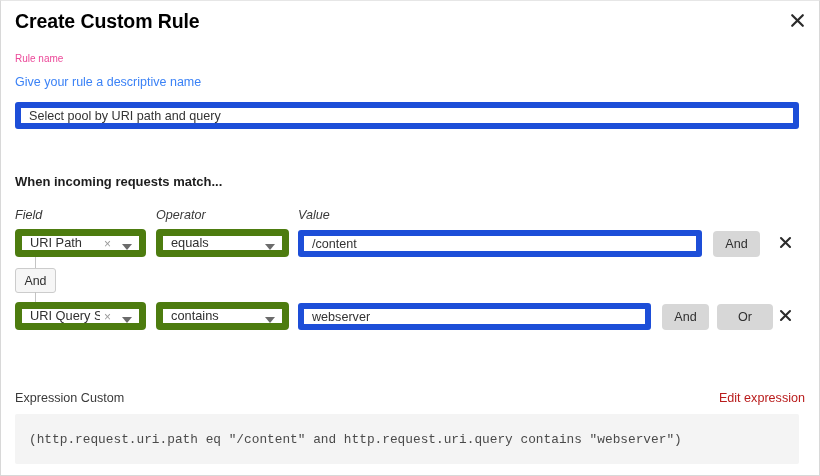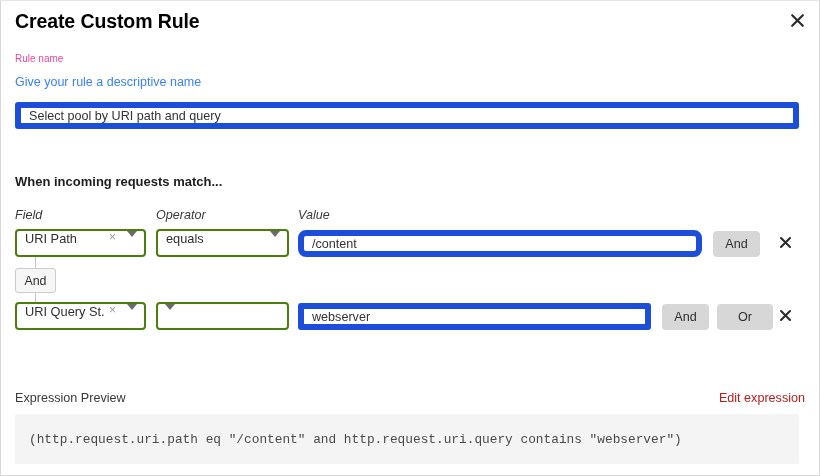--- a/index.html
+++ b/index.html
@@ -98,24 +98,24 @@
   }
   .col-head-field    { left: 14px; }
   .col-head-operator { left: 155px; }
   .col-head-value    { left: 297px; }
 
   
   .select-box {
     position: absolute;
     height: 28px;
     background: #ffffff;
-    border: 2px solid #4d7c0f;
+    border: 7px solid #4d7c0f;
     border-radius: 4px;
     display: flex;
-    align-items: flex-start;
+    align-items: flex-end;
     cursor: pointer;
     user-select: none;
   }
   .select-text {
     flex: 1 1 auto;
     font-size: 12.8px;
     color: #2f2f2f;
     padding-left: 8px;
     white-space: nowrap;
     overflow: hidden;
@@ -141,21 +141,21 @@
     border-left: 5px solid transparent;
     border-right: 5px solid transparent;
     border-top: 6px solid #6b6b6b;
   }
 
   .field-select-1 { left: 14px;  top: 228px; width: 131px; }
   .op-select-1    { left: 155px; top: 228px; width: 133px; }
   .field-select-2 { left: 14px;  top: 301px; width: 131px; }
   .op-select-2    { left: 155px; top: 301px; width: 133px; }
 
-  .value-input-1 { left: 297px; top: 229px; width: 404px; border-radius: 8px; }
+  .value-input-1 { left: 297px; top: 229px; width: 404px; }
   .value-input-2 { left: 297px; top: 302px; width: 353px; }
 
   
   .pill-btn {
     position: absolute;
     height: 26px;
     background: #d7d7d7;
     border: none;
     border-radius: 4px;
     font-family: "Liberation Sans", sans-serif;
@@ -303,35 +303,36 @@
 
   <div class="select-box field-select-2">
     <span class="select-text">URI Query St...</span>
     <span class="select-clear">×</span>
     <span class="select-caret">
         <span class="caret-tri"></span>
       </span>
   </div>
 
   <div class="select-box op-select-2">
+    <span class="select-text">contains</span>
     <span class="select-caret">
         <span class="caret-tri"></span>
       </span>
   </div>
 
   <input class="text-input value-input-2" type="text" value="webserver" style="">
 
   <button class="pill-btn and-btn-2">And</button>
   <button class="pill-btn or-btn-2">Or</button>
 
   <button class="row-delete row-delete-2">
     <span>
       <svg width="13" height="13" viewBox="0 0 13 13">
         <path d="M2 2 L11 11 M11 2 L2 11" stroke="#2b2b2b" stroke-width="2.1" stroke-linecap="round"></path>
       </svg>
     </span>
   </button>
 
-  <div class="expr-label">Expression Preview</div>
+  <div class="expr-label">Expression Custom</div>
   <a class="edit-expr-link">Edit expression</a>
   <div class="expr-code">(http.request.uri.path eq "/content" and http.request.uri.query contains "webserver")</div>
 
 </div>
 
 </body></html>

